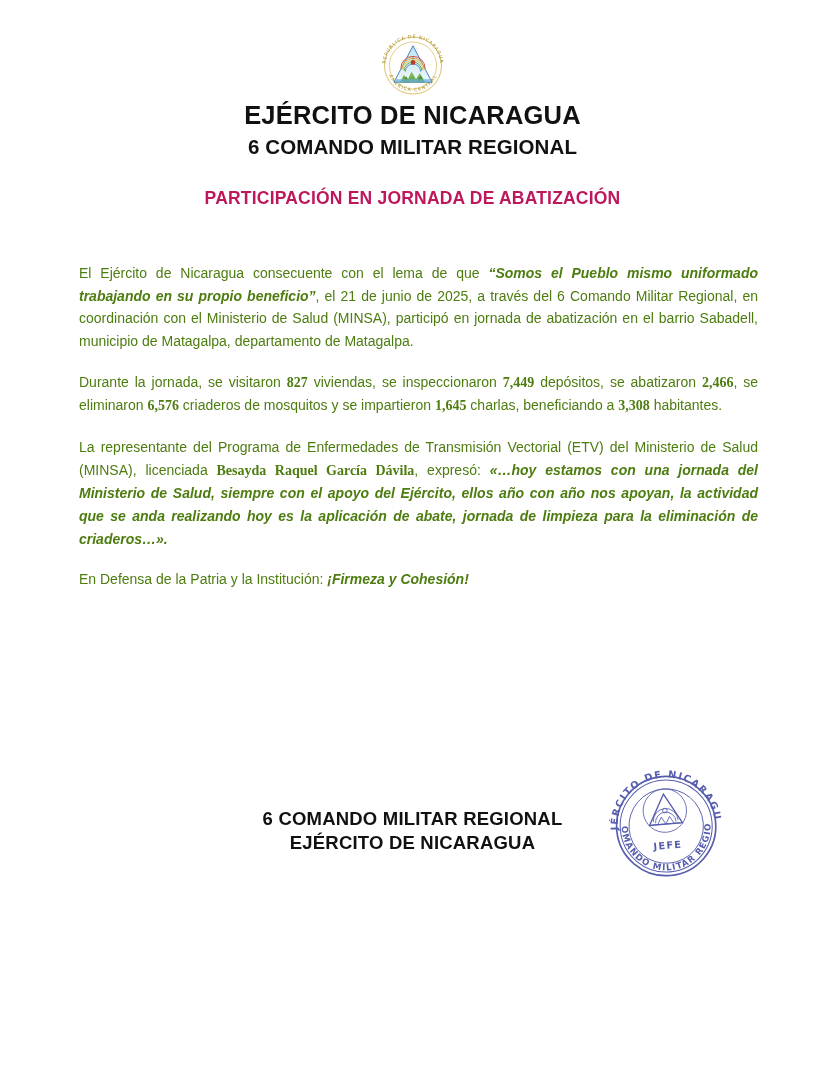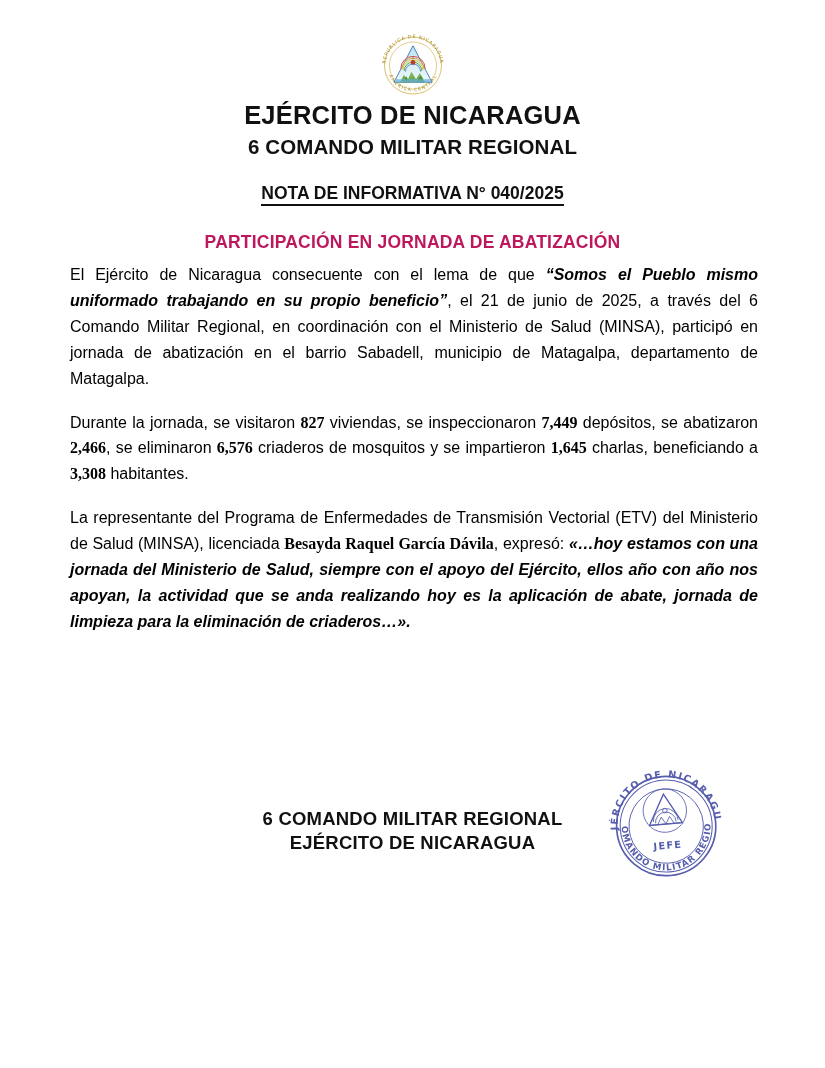--- a/index.html
+++ b/index.html
@@ -80,26 +80,26 @@
   }
 
   
   .body-block {
     position: absolute;
     top: 262px;
     left: 70px;
     width: 688px;
   }
   p.para {
-    margin: 0 0 18px 0;
-    font-size: 16px;
+    margin: 0 0 18px 9px;
+    font-size: 14px;
     line-height: 1.62;
     text-align: justify;
     text-justify: inter-word;
-    color: #000000;
+    color: #4d7c0f;
   }
   p.para:last-child { margin-bottom: 0; }
   .bi {
     font-weight: bold;
     font-style: italic;
   }
   .b {
     font-weight: bold;
     font-family: Liberation Serif, serif;
   }
@@ -178,34 +178,34 @@
 
         <circle cx="50" cy="48" r="3.1" fill="#c0392b"></circle>
         <line x1="50" y1="44" x2="50" y2="40" stroke="#8a6d1f" stroke-width="0.9"></line>
       </svg>
     </div>
   </div>
 
   <div class="heading-block">
     <div class="h-org">EJÉRCITO DE NICARAGUA</div>
     <div class="h-unit">6 COMANDO MILITAR REGIONAL</div>
-    <div class="h-nota"><span>NOTA DE INFORMATIVA N° 040/2025</span></div>
     <div class="h-subject">PARTICIPACIÓN EN JORNADA DE ABATIZACIÓN</div>
   </div>
 
   <div class="body-block">
 
     <p class="para"><span>El Ejército de Nicaragua consecuente con el lema de que </span><span class="bi">“Somos el Pueblo mismo uniformado trabajando en su propio beneficio”</span><span>, el 21 de junio de 2025, a través del 6 Comando Militar Regional, en coordinación con el Ministerio de Salud (MINSA), participó en jornada de abatización en el barrio Sabadell, municipio de Matagalpa, departamento de Matagalpa.</span></p>
 
     <p class="para"><span>Durante la jornada, se visitaron </span><span class="b">827</span><span> viviendas, se inspeccionaron </span><span class="b">7,449</span><span> depósitos, se abatizaron </span><span class="b">2,466</span><span>, se eliminaron </span><span class="b">6,576</span><span> criaderos de mosquitos y se impartieron </span><span class="b">1,645</span><span> charlas, beneficiando a </span><span class="b">3,308</span><span> habitantes.</span></p>
 
     <p class="para"><span>La representante del Programa de Enfermedades de Transmisión Vectorial (ETV) del Ministerio de Salud (MINSA), licenciada </span><span class="b">Besayda Raquel García Dávila</span><span>, expresó: </span><span class="bi">«…hoy estamos con una jornada del Ministerio de Salud, siempre con el apoyo del Ejército, ellos año con año nos apoyan, la actividad que se anda realizando hoy es la aplicación de abate, jornada de limpieza para la eliminación de criaderos…».</span></p>
 
 
 
+    <p class="para"><span>En Defensa de la Patria y la Institución: </span><span class="bi">¡Firmeza y Cohesión!</span></p>
 
   </div>
 
   <div class="sign-block">
     <div class="sign-line">6 COMANDO MILITAR REGIONAL</div>
     <div class="sign-line">EJÉRCITO DE NICARAGUA</div>
   </div>
 
   <div class="seal">
     <svg viewBox="0 0 120 120" width="124" height="124" aria-hidden="true">

